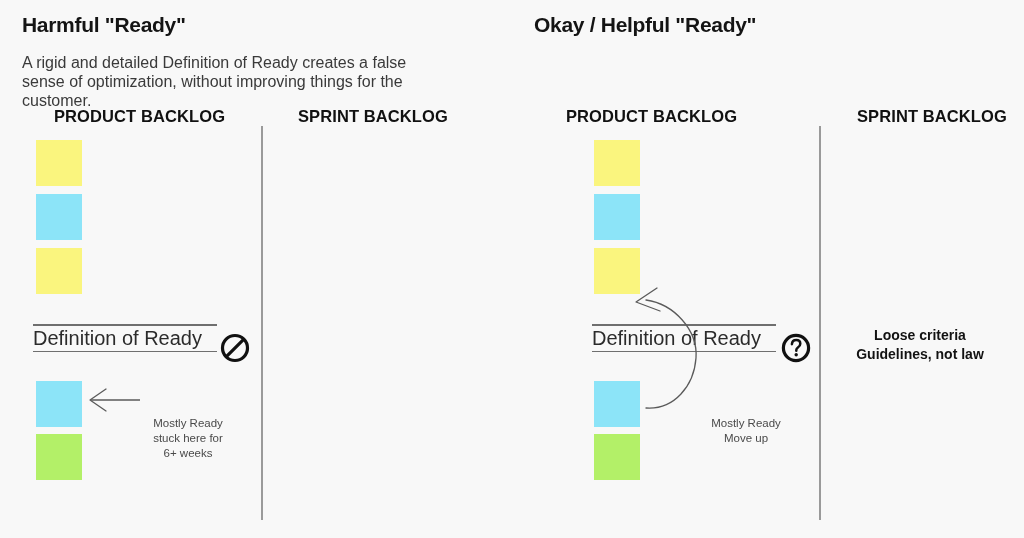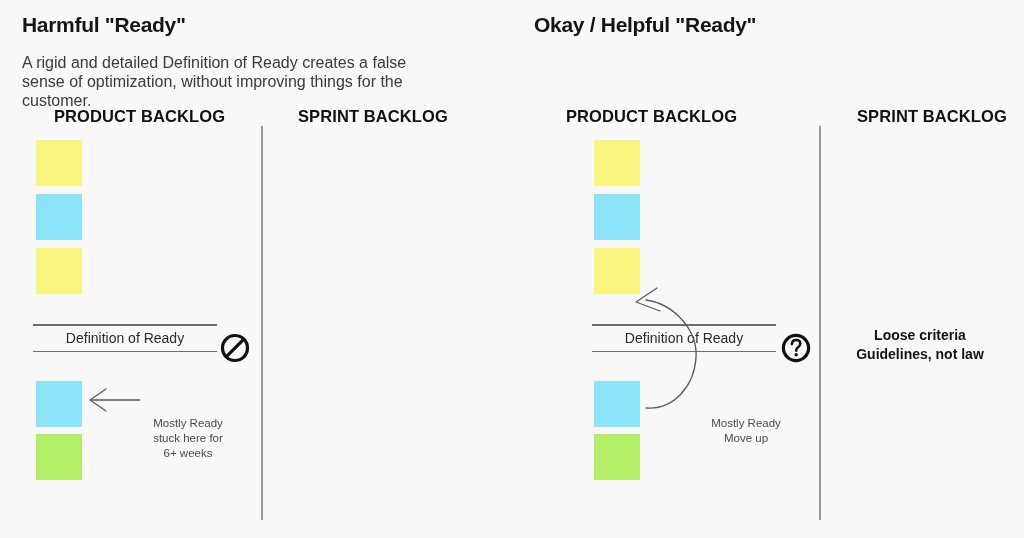--- a/index.html
+++ b/index.html
@@ -97,22 +97,22 @@
     width: 184px;
   }
   .panel-left  .dor { left: 33px; }
 
   .dor-rule {
     height: 1.6px;
     background: #6f6f6f;
     width: 100%;
   }
   .dor-label {
-    text-align: center;
-    font-size: 14px;
+    text-align: left;
+    font-size: 20px;
     color: #2b2b2b;
     padding: 4px 0 5px 0;
     line-height: 16px;
   }
 
   
   .circle-icon {
     position: absolute;
     top: 332px;
     width: 32px;

